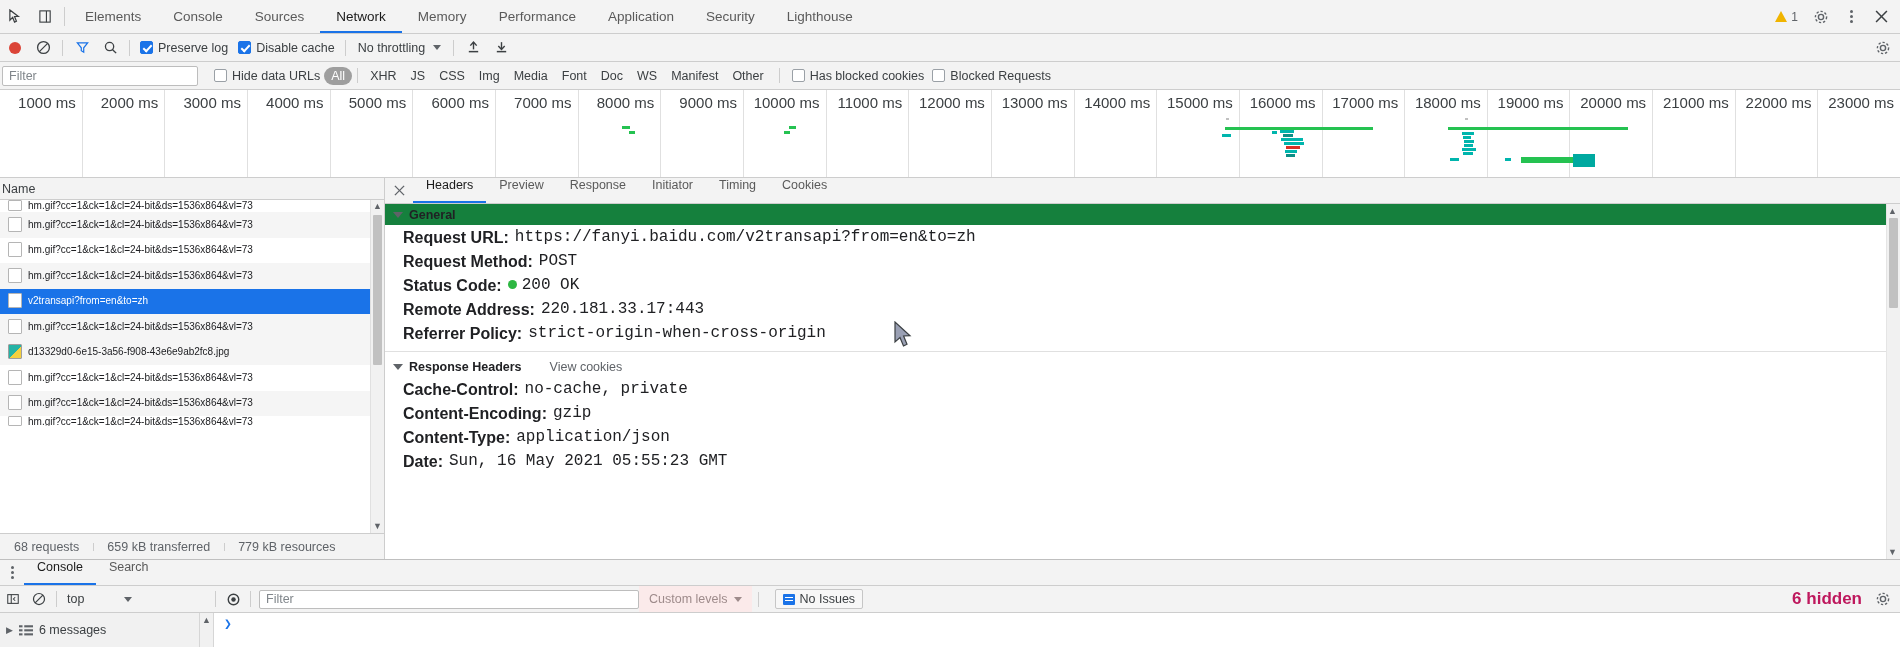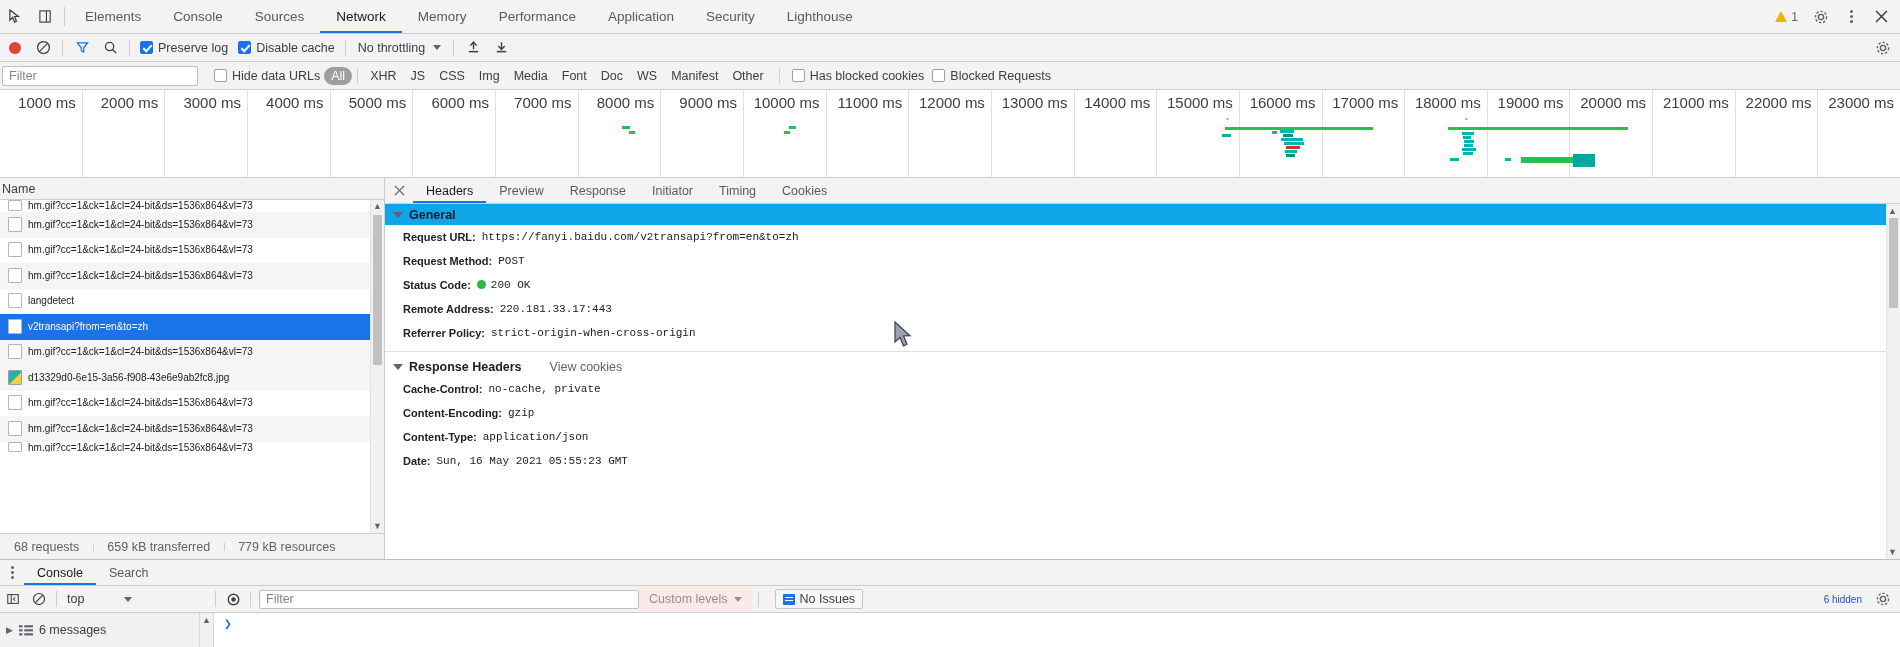--- a/index.html
+++ b/index.html
@@ -133,33 +133,33 @@
   .st-item + .st-item::before { content: ""; position: absolute; left: 0; top: 3px; bottom: 3px; width: 1px; background: #cdcdcd; }
 
   
   .detail-panel { flex: 1 1 auto; display: flex; flex-direction: column; min-width: 0; background: #fff; position: relative; }
   .detail-tabs {
     height: 26px; min-height: 26px; background: #f3f3f3; border-bottom: 1px solid #cdcdcd;
     display: flex; align-items: stretch;
   }
   .close-x { width: 28px; display: flex; align-items: center; justify-content: center; color: #5f6368; cursor: pointer; font-size: 14px; }
   .dtab {
-    padding: 0 13px; display: flex; align-items: center; font-size: 12.5px; color: #5a5a5a;
+    padding: 0 13px; display: flex; font-size: 12.5px; color: #5a5a5a;
     cursor: pointer; position: relative; white-space: nowrap;
   }
   .dtab.active { color: #1a1a1a; }
   .dtab.active::after { content: ""; position: absolute; left: 0; right: 0; bottom: 0; height: 2px; background: #1a73e8; }
   .detail-body { flex: 1 1 auto; overflow: hidden; position: relative; padding-bottom: 2px; }
   .sect-head {
-    background: #0ea5e9; height: 21px; display: flex; align-items: center; gap: 6px;
+    background: #15803d; height: 21px; display: flex; align-items: center; gap: 6px;
     font-size: 12.5px; font-weight: bold; color: #202124; padding-left: 8px;
   }
   .tri { width: 0; height: 0; border-left: 5px solid transparent; border-right: 5px solid transparent; border-top: 6px solid #5f6368; }
   .view-source { font-weight: normal; color: #5f6368; margin-left: 22px; cursor: pointer; }
-  .hrow { display: flex; align-items: flex-start; padding: 4.5px 0 4.5px 18px; font-size: 11px; line-height: 15px; }
+  .hrow { display: flex; align-items: flex-start; padding: 4.5px 0 4.5px 18px; font-size: 16px; line-height: 15px; }
   .hkey { font-weight: bold; color: #202124; white-space: nowrap; }
   .hval { font-family: "Liberation Mono", monospace; color: #202124; margin-left: 6px; word-break: break-all; }
   .status-dot { width: 9px; height: 9px; border-radius: 50%; background: #2db742; display: inline-block; margin-right: 5px; vertical-align: middle; }
   .sect-divider { height: 1px; background: #e0e0e0; margin: 3px 0 0 0; }
   .det-scroll { position: absolute; right: 0; top: 0; bottom: 0; width: 14px; background: #f1f1f1; border-left: 1px solid #e5e5e5; }
   .det-thumb { position: absolute; right: 2.5px; top: 14px; width: 9px; height: 90px; background: #c1c1c1; border-radius: 1px; }
   .det-arrow { position: absolute; right: 3px; font-size: 9px; color: #5f6368; }
 
   
   .cursor { position: absolute; z-index: 50; pointer-events: none; }
@@ -186,21 +186,21 @@
     display: flex; align-items: center; gap: 6px; font-size: 12.5px; color: #9e8b8b;
     background: #fbeaea; height: 100%; padding: 0 10px; cursor: pointer; white-space: nowrap;
   }
   .no-issues {
     display: flex; align-items: center; gap: 5px; font-size: 12.5px; color: #3c4043;
     border: 1px solid #c6c6c6; border-radius: 2px; background: #f7f7f7;
     padding: 2px 7px; margin-left: 10px; cursor: pointer; white-space: nowrap;
   }
   .issue-ic { width: 12px; height: 11px; background: #1a73e8; border-radius: 1px; position: relative; }
   .issue-ic::after { content:""; position:absolute; left:2px; top:3px; width:8px; height:1.5px; background:#fff; box-shadow: 0 3px 0 #fff; }
-  .hidden-cnt { margin-left: auto; font-size: 10px; color: #1d4ed8; padding-right: 8px; white-space: nowrap; }
+  .hidden-cnt { margin-left: auto; font-size: 17px; color: #be185d; padding-right: 8px; white-space: nowrap; font-weight: bold; }
   .console-body { flex: 1 1 auto; display: flex; background: #fff; overflow: hidden; }
   .msg-sidebar {
     width: 200px; min-width: 200px; background: #f1f1f1; border-right: 1px solid #d6d6d6;
     display: flex; align-items: center; gap: 6px; font-size: 12.5px; color: #3c4043; padding-left: 6px;
   }
   .msg-sb-scroll { width: 14px; background: #f1f1f1; border-right: 1px solid #d6d6d6; display:flex; justify-content:center; padding-top:2px; }
   .prompt { padding: 3px 0 0 10px; color: #1a73e8; font-size: 13px; font-family: "Liberation Mono", monospace; }
 </style>
 </head>
 <body>
@@ -489,24 +489,20 @@
           <span class="rname">hm.gif?cc=1&amp;ck=1&amp;cl=24-bit&amp;ds=1536x864&amp;vl=73</span>
         </div>
         <div class="req-row">
           <span class="rtype-ic"></span>
           <span class="rname">hm.gif?cc=1&amp;ck=1&amp;cl=24-bit&amp;ds=1536x864&amp;vl=73</span>
         </div>
         <div class="req-row odd">
           <span class="rtype-ic"></span>
           <span class="rname">hm.gif?cc=1&amp;ck=1&amp;cl=24-bit&amp;ds=1536x864&amp;vl=73</span>
         </div>
-        <div class="req-row">
-          <span class="rtype-ic"></span>
-          <span class="rname">langdetect</span>
-        </div>
         <div class="req-row selected">
           <span class="rtype-ic"></span>
           <span class="rname">v2transapi?from=en&amp;to=zh</span>
         </div>
         <div class="req-row odd">
           <span class="rtype-ic"></span>
           <span class="rname">hm.gif?cc=1&amp;ck=1&amp;cl=24-bit&amp;ds=1536x864&amp;vl=73</span>
         </div>
         <div class="req-row odd">
           <span class="rtype-ic img"></span>

